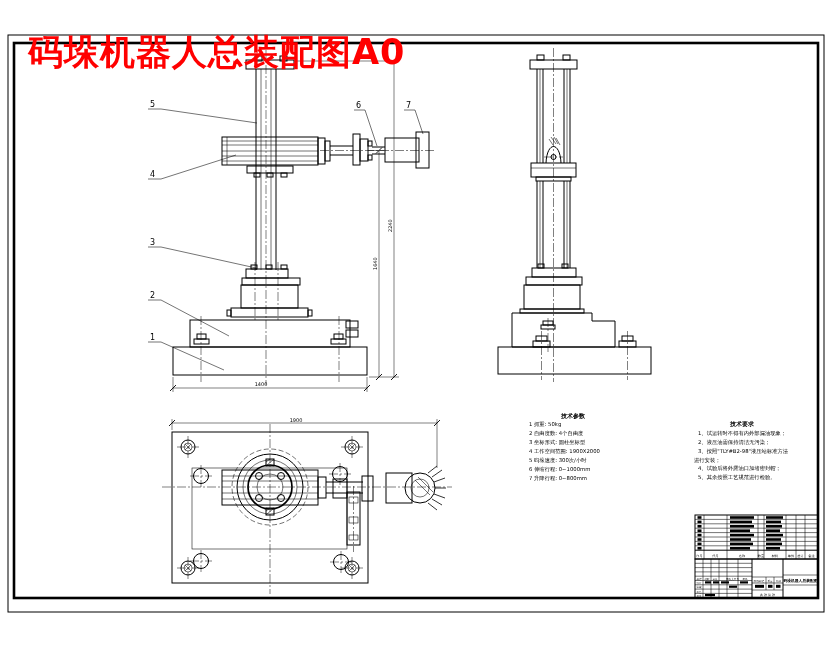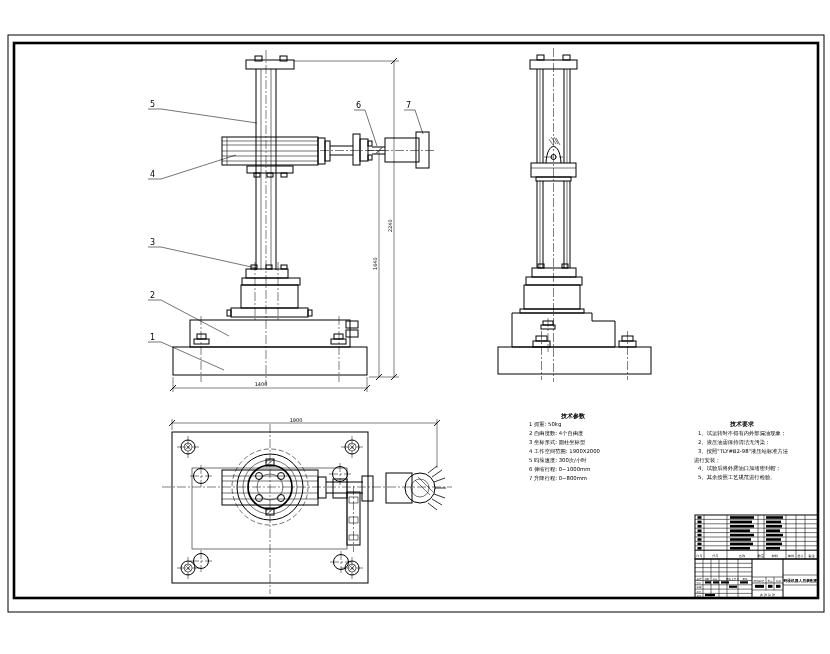--- a/index.html
+++ b/index.html
@@ -439,14 +439,15 @@
       <rect class="fb" x="776" y="584.8" width="4.5" height="3"></rect>
       <text class="tb3" x="767.5" y="595.8" text-anchor="middle">共 张 第 张</text>
 
       <line class="sthin" x1="783" y1="575" x2="818" y2="575"></line>
       <line class="sthin" x1="783" y1="585" x2="818" y2="585"></line>
       <text class="tbt" x="800.5" y="582" text-anchor="middle">码垛机器人总装配图</text>
     </g>
   </g>
 </svg>
 
+<div class="main-title">码垛机器人总装配图A0</div>
 
 </div>
 
 </body></html>

